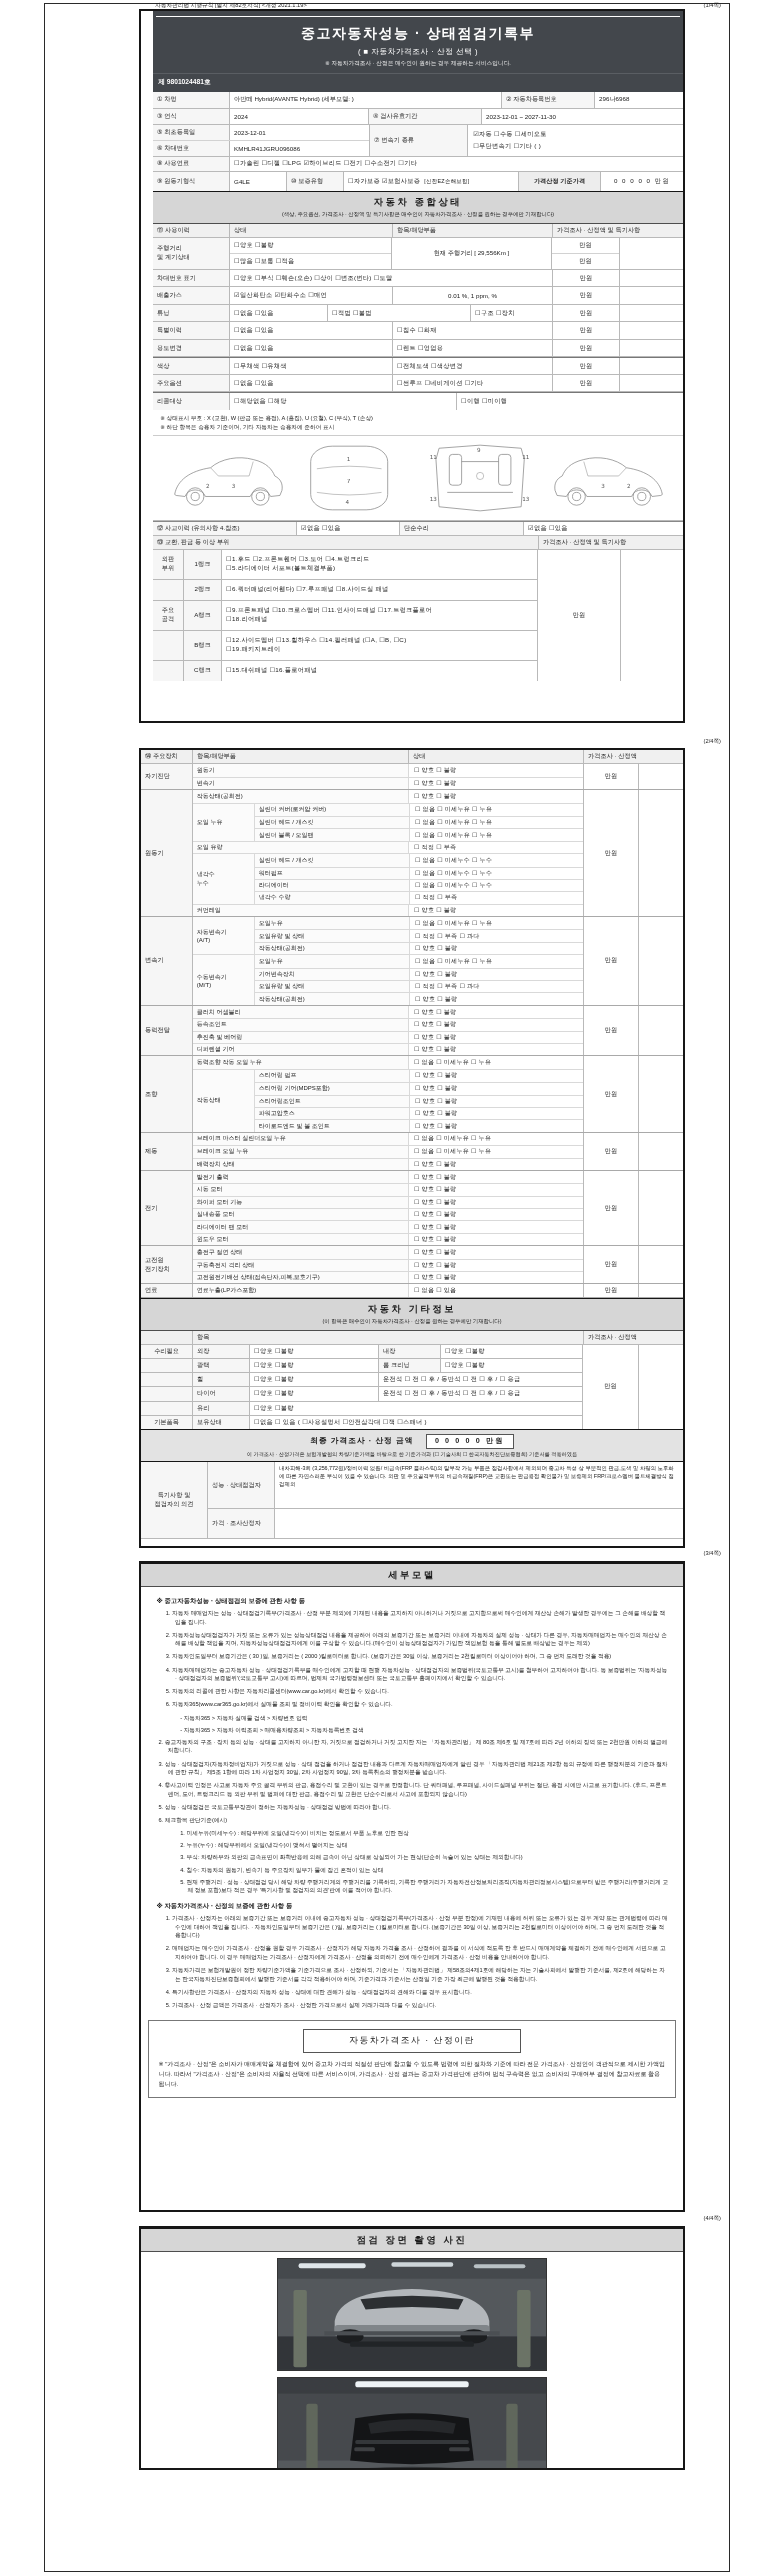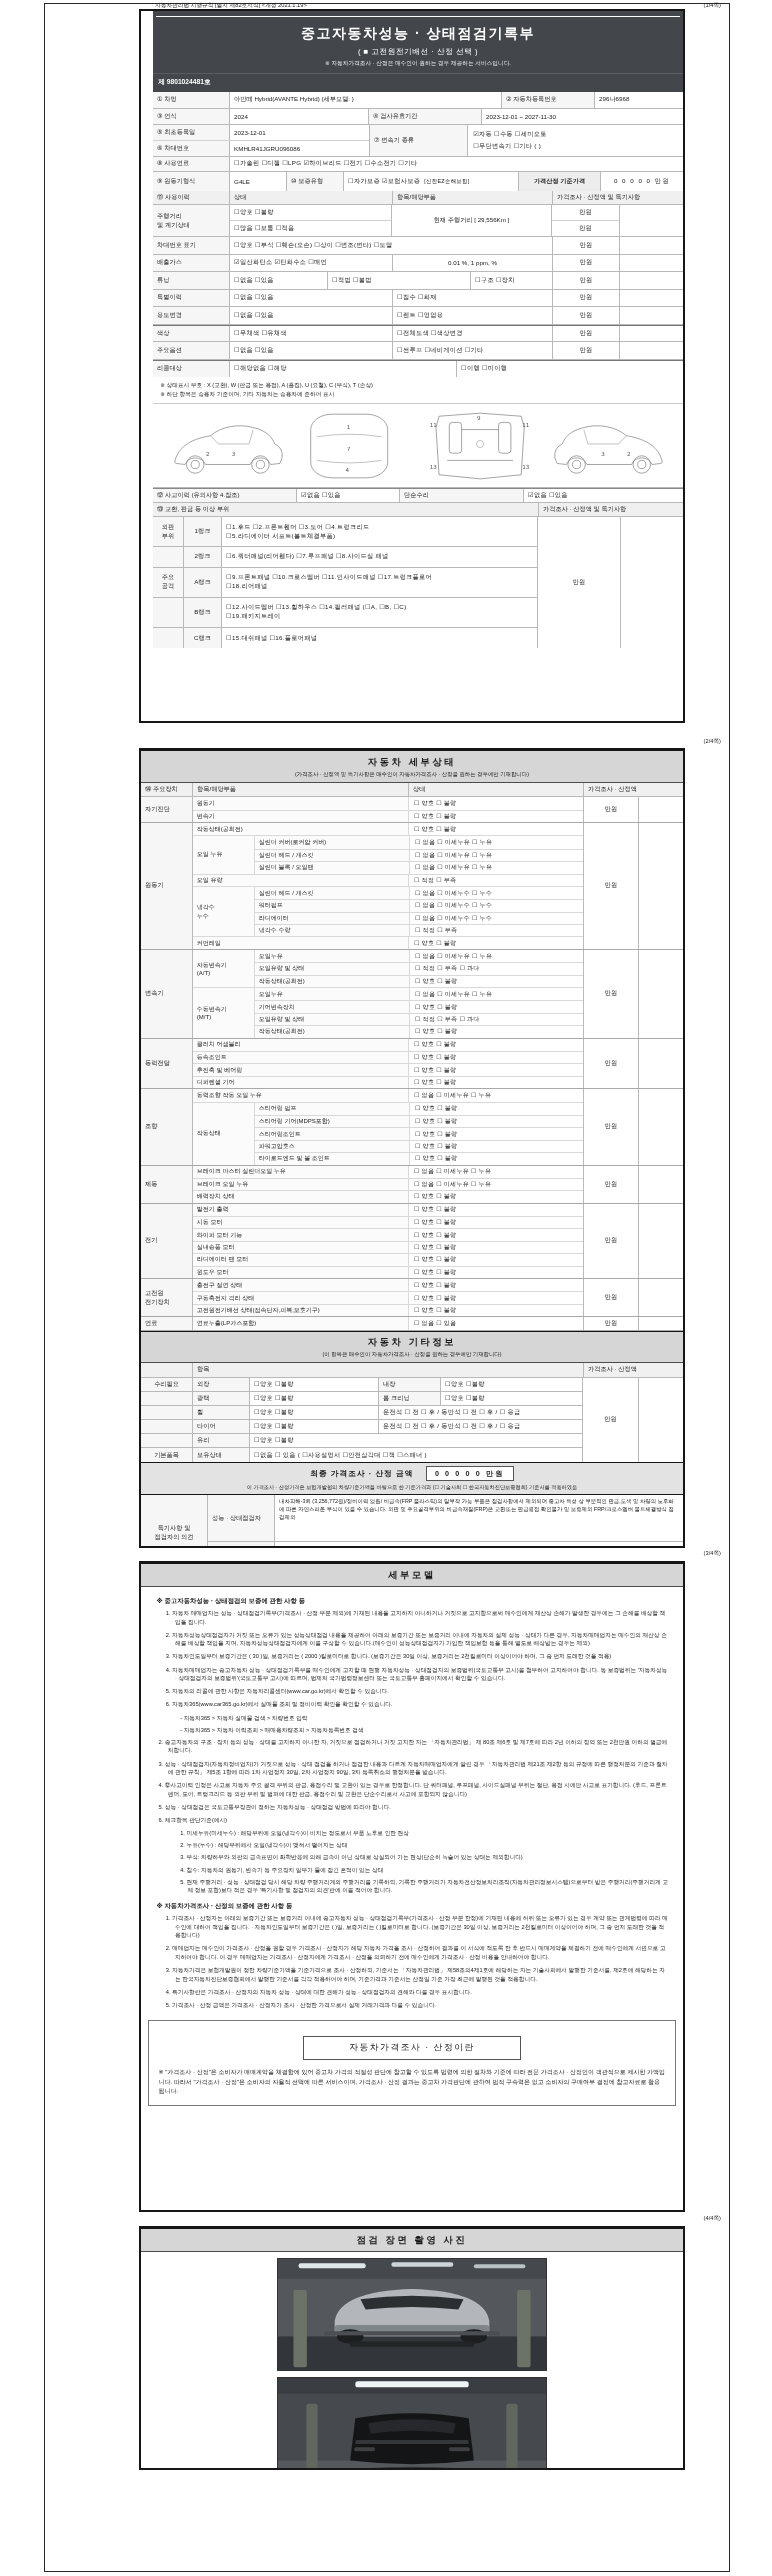--- a/index.html
+++ b/index.html
@@ -76,21 +76,21 @@
   .finalnote{font-size:5.2px;text-align:center;padding:1.5px 0 3.1px;background:#e3e3e3;border-bottom:1px solid #161616;}
   .op-lab{width:67px;} .op-who{width:67px;} .op-text{flex:1;font-size:5.4px;line-height:1.45;align-items:flex-start;padding-top:3.1px;}
 
   
   .notice{padding:3.1px 13.4px 0 13.4px;}
   .n-h{font-size:6.4px;font-weight:bold;margin:7.2px 0 3.1px 2.1px;}
   .n-p p{margin:0 0 4.6px 0;font-size:5.7px;line-height:1.5;padding-left:20.6px;text-indent:-9.3px;}
   .n-p.lvl2 p{padding-left:33px;text-indent:-7.2px;margin-bottom:3.6px;}
   .n-p.outer p{padding-left:13.4px;text-indent:-9.3px;}
   .pinfo{border:0.5px solid #777;margin:10.3px 7.2px 7.2px;padding:7.2px 9.3px 8.2px;}
-  .pinfo-title{border:0.5px solid #555;width:216px;margin:8px auto;text-align:center;font-size:8.8px;letter-spacing:1.5px;padding:5.2px 0;}
+  .pinfo-title{border:0.5px solid #555;width:216px;margin:1px auto;text-align:center;font-size:8.8px;letter-spacing:1.5px;padding:5.2px 0;}
   .pinfo-text{font-size:6px;line-height:1.6;margin-top:7.2px;}
 
   
   .photos{display:flex;flex-direction:column;align-items:center;gap:6.2px;padding-top:6.2px;}
   .photo{width:268px;height:111px;border:0.5px solid #333;background:#3a3d40;}
   .signbox{margin:7.2px 6.2px 0;border:0.5px solid #444;height:28px;display:flex;align-items:center;justify-content:center;font-size:8.2px;font-weight:bold;letter-spacing:3.1px;}
   .fee{color:#1d53c8;font-size:8.2px;font-weight:bold;text-align:right;padding:6.2px 12.4px 0;}
   .footnote{font-size:4.9px;color:#333;text-align:right;padding:4.1px 12.4px 0;}
 
   .legend{padding:4.1px 7.2px 3.1px;border-bottom:0.5px solid #ccc;}
@@ -105,21 +105,21 @@
 <div class="formref">자동차관리법 시행규칙 [별지 제82호서식] &lt;개정 2021.1.19&gt;</div>
 <div class="marker" id="marker1">(1/4쪽)</div>
 <div class="marker" id="marker2">(2/4쪽)</div>
 <div class="marker" id="marker3">(3/4쪽)</div>
 <div class="marker" id="marker4">(4/4쪽)</div>
 
 <div class="block" id="block1">
   <div class="darkhead">
     <div class="rule"></div>
     <div class="dh-title">중고자동차성능 · 상태점검기록부</div>
-    <div class="dh-sub">( ■ 고전원전기배선 · 산정 선택 )</div>
+    <div class="dh-sub">( ■ 자동차가격조사 · 산정 선택 )</div>
     <div class="dh-note">※ 자동차가격조사 · 산정은 매수인이 원하는 경우 제공하는 서비스입니다.</div>
     <div style="height:5.2px"></div>
   </div>
   <div class="docno">제 9801024481호</div>
 
   <div>
     <div class="tr" style="min-height:17.5px">
       <div class="td lab" style="width:77px">① 차명</div>
       <div class="td" style="flex:1">아반떼 Hybrid(AVANTE Hybrid) (세부모델: )</div>
       <div class="td lab" style="width:93px">② 자동차등록번호</div>
@@ -158,20 +158,24 @@
       <div class="td lab" style="width:57px">⑩ 보증유형</div>
       <div class="td chk" style="flex:1;gap:4.1px">
         <span>☐자가보증   ☑보험사보증</span>
         <span style="font-size:5.4px">[신한EZ손해보험]</span>
       </div>
       <div class="td lab ctr" style="width:82px;font-weight:bold;background:#ededed">가격산정 기준가격</div>
       <div class="td ctr" style="width:82px;letter-spacing:1.5px">0 0 0 0 0 만원</div>
     </div>
   </div>
 
+  <div class="band">
+    <div class="bt">자동차 종합상태</div>
+    <div class="bs">(색상, 주요옵션, 가격조사 · 산정액 및 특기사항은 매수인이 자동차가격조사 · 산정을 원하는 경우에만 기재합니다)</div>
+  </div>
   <div>
     <div class="tr" style="min-height:14.4px;background:#f0f0f0">
       <div class="td o-lab">⑪ 사용이력</div>
       <div class="td o-status">상태</div>
       <div class="td o-item">항목/해당부품</div>
       <div class="td" style="width:130px">가격조사 · 산정액 및 특기사항</div>
     </div>
     <div class="tr" style="min-height:32px">
       <div class="td lab o-lab pre">주행거리
 및 계기상태</div>
@@ -337,24 +341,20 @@
         <div class="td lab ctr x-rank">C랭크</div>
         <div class="td chk pre x-body">☐15.대쉬패널   ☐16.플로어패널</div>
       </div>
     </div>
     <div style="width:82px;border-left:0.5px solid #b9b9b9;display:flex;align-items:center;justify-content:center;font-size:6.2px">만원</div>
     <div style="width:62px;border-left:0.5px solid #b9b9b9"></div>
   </div>
 </div>
 
 <div class="block" id="block2">
-  <div class="band">
-    <div class="bt">자동차 세부상태</div>
-    <div class="bs">(가격조사 · 산정액 및 특기사항은 매수인이 자동차가격조사 · 산정을 원하는 경우에만 기재합니다)</div>
-  </div>
   <div class="tr dhead" style="min-height:14.4px;background:#f0f0f0">
     <div class="td" style="width:52px">⑭ 주요장치</div>
     <div class="td" style="width:216px">항목/해당부품</div>
     <div class="td" style="width:175px">상태</div>
     <div class="td" style="flex:1">가격조사 · 산정액</div>
   </div>
 
   <div class="dg">
     <div class="dgname">자기진단</div>
     <div class="dgbody">

